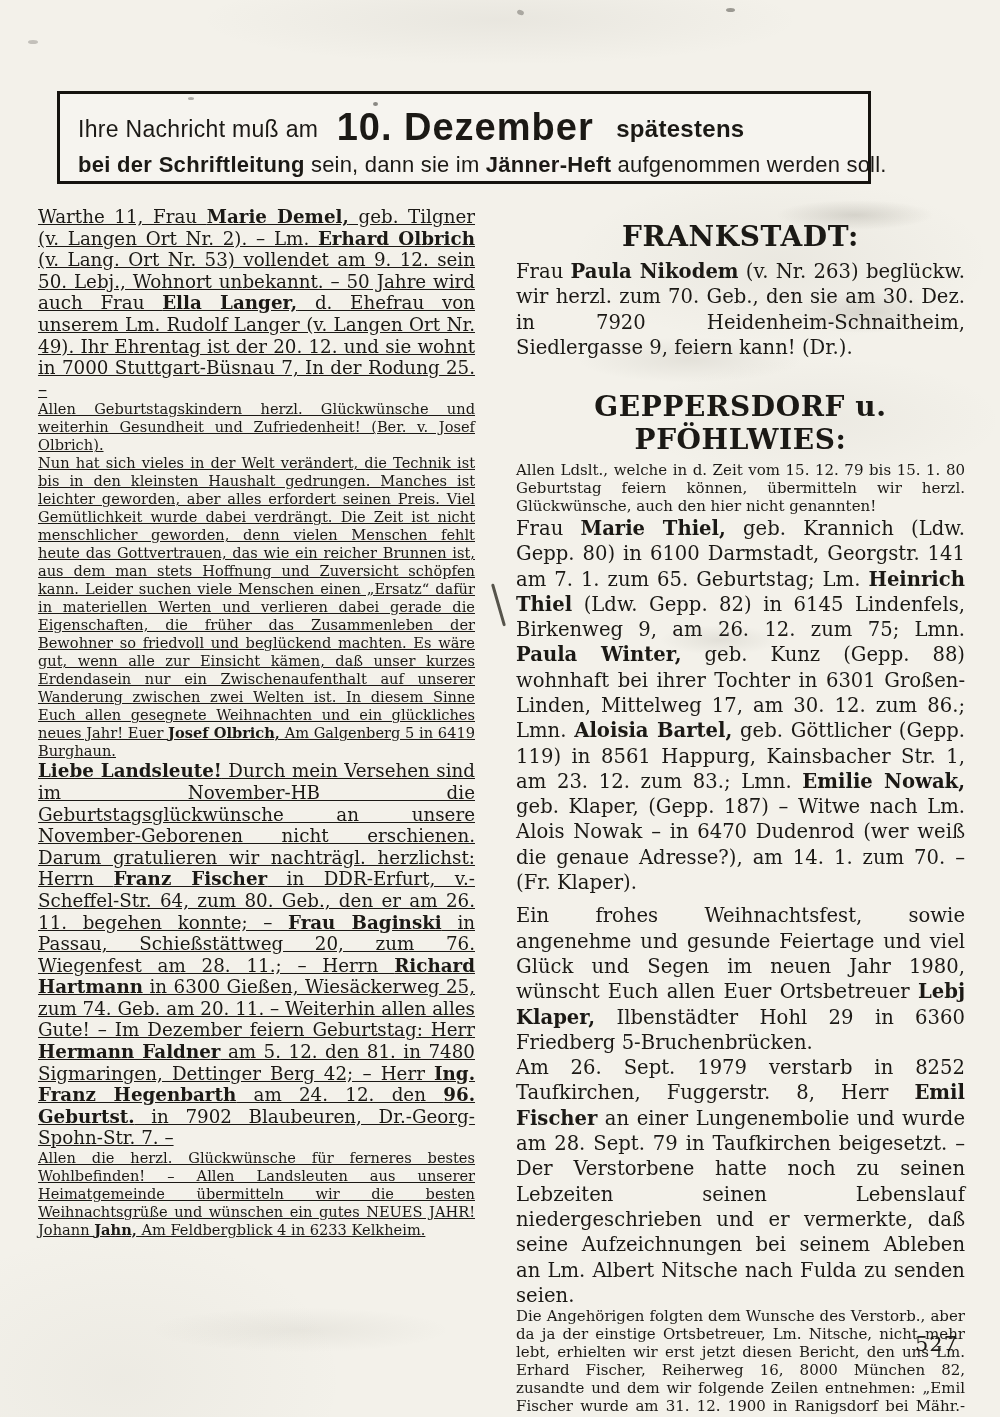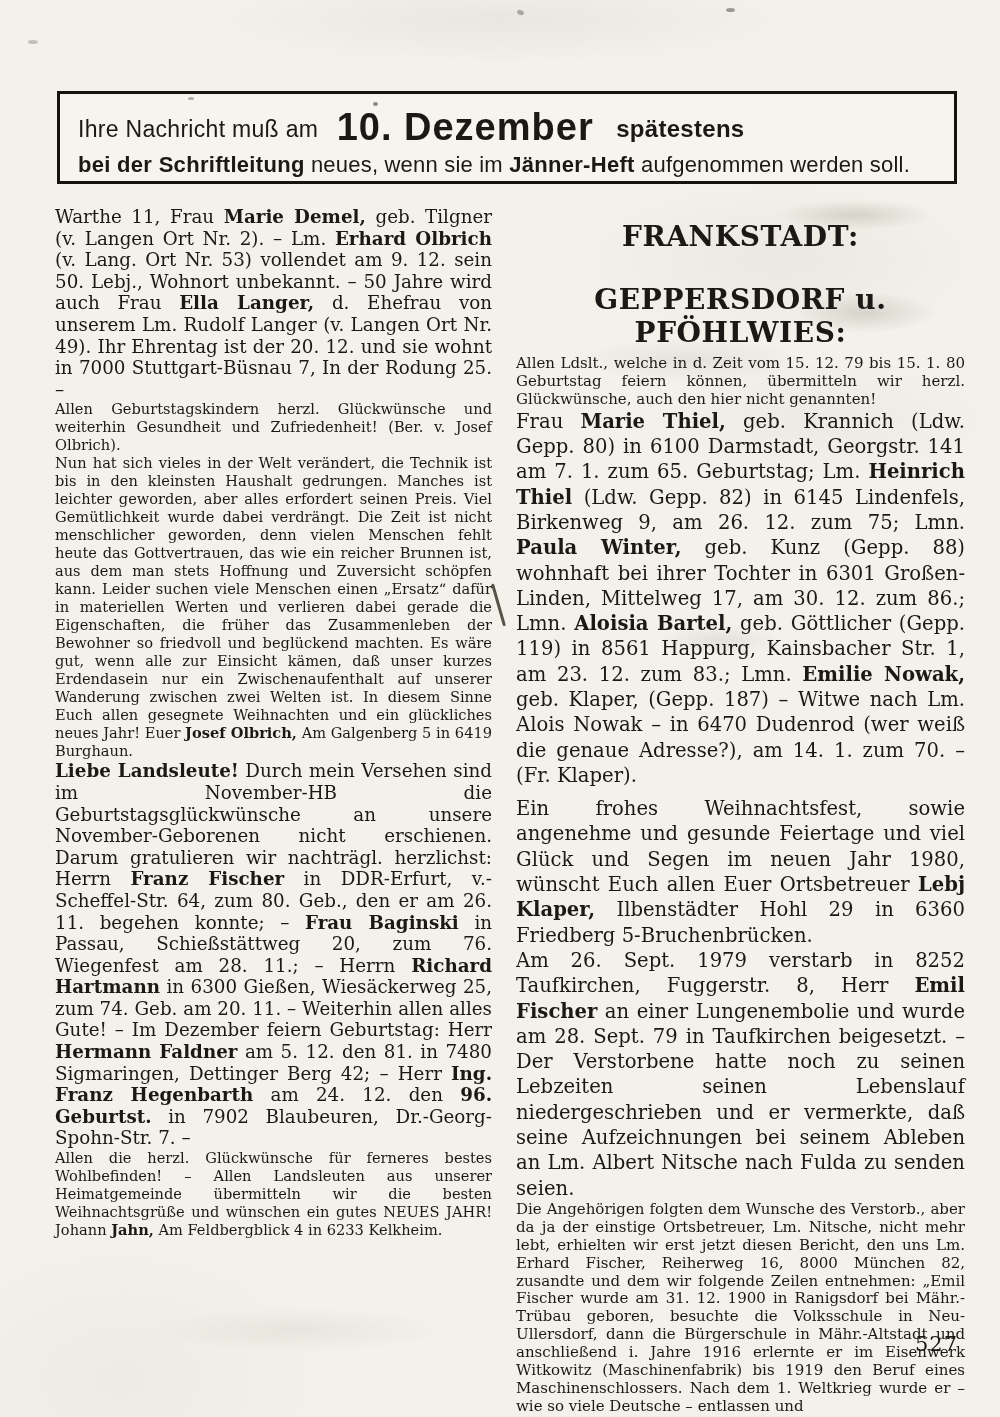--- a/index.html
+++ b/index.html
@@ -9,34 +9,34 @@
       radial-gradient(ellipse 300px 120px at 780px 260px, rgba(120,115,100,0.07), transparent 70%),
       radial-gradient(ellipse 260px 90px at 820px 420px, rgba(120,115,100,0.06), transparent 70%),
       radial-gradient(ellipse 400px 60px at 500px 20px, rgba(110,105,95,0.08), transparent 75%),
       radial-gradient(ellipse 300px 200px at 120px 1380px, rgba(120,115,100,0.05), transparent 75%),
       #f3f1ea;
     color:#1b1915; overflow:hidden;
     font-family:"DejaVu Serif", serif;
   }
   
   .notice-box {
-    position:absolute; left:57px; top:91px; width:900px; height:93px;
+    position:absolute; left:57px; top:91px; width:814px; height:93px;
     border:3px solid #15130f; background:rgba(255,255,255,0.25);
     font-family:"Liberation Sans", sans-serif;
     padding:0 0 0 18px; box-sizing:border-box;
   }
   .notice-line1 { margin-top:12px; white-space:nowrap; }
   .n-prefix { font-size:23px; letter-spacing:0.3px; }
   .n-date   { font-size:38px; font-weight:bold; letter-spacing:1px; margin-left:14px; vertical-align:-3px; }
   .n-suffix { font-size:24px; font-weight:bold; margin-left:18px; letter-spacing:0.3px; }
   .notice-line2 { font-size:22px; margin-top:3px; letter-spacing:0.2px; white-space:nowrap; }
   .notice-line2 b { letter-spacing:0.3px; }
   
   .col { position:absolute; top:206px; text-align:justify; }
-  .col-left  { left:55px;  width:437px; }
+  .col-left  { left:38px;  width:437px;text-decoration:underline; }
   .col-right { left:516px; width:449px; }
   .col p { margin:0; }
   .col-left  p.lg { font-size:18.3px; line-height:21.6px; }
   .col-left  p.sm { font-size:14.6px; line-height:18px; }
   .col-right p.lg { font-size:19.6px; line-height:25.3px; }
   .col-right p.sm { font-size:15px;   line-height:17.9px; }
   .col h2 {
     font-size:28px; font-weight:bold; letter-spacing:0.6px;
     margin:14px; text-align:center;
   }
@@ -84,34 +84,35 @@
   <div class="artifact speck speck5"></div>
   <div class="artifact slash-mark"></div>
 
   <div class="notice-box">
     <div class="notice-line1">
       <span class="n-prefix">Ihre Nachricht muß am</span>
       <span class="n-date">10. Dezember</span>
       <span class="n-suffix">spätestens</span>
     </div>
     <div class="notice-line2">
-      <b>bei der Schriftleitung</b><span> neues, wenn sie im </span><b>Jänner-Heft</b><span> aufgenommen werden soll.</span>
+      <b>bei der Schriftleitung</b><span> sein, dann sie im </span><b>Jänner-Heft</b><span> aufgenommen werden soll.</span>
     </div>
   </div>
 
   <div class="col col-left">
     <p class="lg"><span>Warthe 11, Frau </span><b>Marie Demel,</b><span> geb. Tilgner (v. Langen Ort Nr. 2). – Lm. </span><b>Erhard Olbrich</b><span> (v. Lang. Ort Nr. 53) vollendet am 9. 12. sein 50. Lebj., Wohnort unbekannt. – 50 Jahre wird auch Frau </span><b>Ella Langer,</b><span> d. Ehefrau von unserem Lm. Rudolf Langer (v. Langen Ort Nr. 49). Ihr Ehrentag ist der 20. 12. und sie wohnt in 7000 Stuttgart-Büsnau 7, In der Rodung 25. –</span></p>
     <p class="sm"><span>Allen Geburtstagskindern herzl. Glückwünsche und weiterhin Gesundheit und Zufriedenheit! (Ber. v. Josef Olbrich).</span></p>
     <p class="sm"><span>Nun hat sich vieles in der Welt verändert, die Technik ist bis in den kleinsten Haushalt gedrungen. Manches ist leichter geworden, aber alles erfordert seinen Preis. Viel Gemütlichkeit wurde dabei verdrängt. Die Zeit ist nicht menschlicher geworden, denn vielen Menschen fehlt heute das Gottvertrauen, das wie ein reicher Brunnen ist, aus dem man stets Hoffnung und Zuversicht schöpfen kann. Leider suchen viele Menschen einen „Ersatz“ dafür in materiellen Werten und verlieren dabei gerade die Eigenschaften, die früher das Zusammenleben der Bewohner so friedvoll und beglückend machten. Es wäre gut, wenn alle zur Einsicht kämen, daß unser kurzes Erdendasein nur ein Zwischenaufenthalt auf unserer Wanderung zwischen zwei Welten ist. In diesem Sinne Euch allen gesegnete Weihnachten und ein glückliches neues Jahr! Euer </span><b>Josef Olbrich,</b><span> Am Galgenberg 5 in 6419 Burghaun.</span></p>
     <p class="lg"><b>Liebe Landsleute!</b><span> Durch mein Versehen sind im November-HB die Geburtstagsglückwünsche an unsere November-Geborenen nicht erschienen. Darum gratulieren wir nachträgl. herzlichst: Herrn </span><b>Franz Fischer</b><span> in DDR-Erfurt, v.-Scheffel-Str. 64, zum 80. Geb., den er am 26. 11. begehen konnte; – </span><b>Frau Baginski</b><span> in Passau, Schießstättweg 20, zum 76. Wiegenfest am 28. 11.; – Herrn </span><b>Richard Hartmann</b><span> in 6300 Gießen, Wiesäckerweg 25, zum 74. Geb. am 20. 11. – Weiterhin allen alles Gute! – Im Dezember feiern Geburtstag: Herr </span><b>Hermann Faldner</b><span> am 5. 12. den 81. in 7480 Sigmaringen, Dettinger Berg 42; – Herr </span><b>Ing. Franz Hegenbarth</b><span> am 24. 12. den </span><b>96. Geburtst.</b><span> in 7902 Blaubeuren, Dr.-Georg-Spohn-Str. 7. –</span></p>
     <p class="sm"><span>Allen die herzl. Glückwünsche für ferneres bestes Wohlbefinden! – Allen Landsleuten aus unserer Heimatgemeinde übermitteln wir die besten Weihnachtsgrüße und wünschen ein gutes NEUES JAHR! Johann </span><b>Jahn,</b><span> Am Feldbergblick 4 in 6233 Kelkheim.</span></p>
   </div>
 
   <div class="col col-right">
     <h2 class="mb-sm">FRANKSTADT:</h2>
+    <p class="lg"><span>Frau </span><b>Paula Nikodem</b><span> (v. Nr. 263) beglückw. wir herzl. zum 70. Geb., den sie am 30. Dez. in 7920 Heidenheim-Schnaitheim, Siedlergasse 9, feiern kann! (Dr.).</span></p>
     <h2 class="mt-lg mb-sm">GEPPERSDORF u. PFÖHLWIES:</h2>
     <p class="sm"><span>Allen Ldslt., welche in d. Zeit vom 15. 12. 79 bis 15. 1. 80 Geburtstag feiern können, übermitteln wir herzl. Glückwünsche, auch den hier nicht genannten!</span></p>
     <p class="lg"><span>Frau </span><b>Marie Thiel,</b><span> geb. Krannich (Ldw. Gepp. 80) in 6100 Darmstadt, Georgstr. 141 am 7. 1. zum 65. Geburtstag; Lm. </span><b>Heinrich Thiel</b><span> (Ldw. Gepp. 82) in 6145 Lindenfels, Birkenweg 9, am 26. 12. zum 75; Lmn. </span><b>Paula Winter,</b><span> geb. Kunz (Gepp. 88) wohnhaft bei ihrer Tochter in 6301 Großen-Linden, Mittelweg 17, am 30. 12. zum 86.; Lmn. </span><b>Aloisia Bartel,</b><span> geb. Göttlicher (Gepp. 119) in 8561 Happurg, Kainsbacher Str. 1, am 23. 12. zum 83.; Lmn. </span><b>Emilie Nowak,</b><span> geb. Klaper, (Gepp. 187) – Witwe nach Lm. Alois Nowak – in 6470 Dudenrod (wer weiß die genaue Adresse?), am 14. 1. zum 70. – (Fr. Klaper).</span></p>
     <p class="lg mt-sm"><span>Ein frohes Weihnachtsfest, sowie angenehme und gesunde Feiertage und viel Glück und Segen im neuen Jahr 1980, wünscht Euch allen Euer Ortsbetreuer </span><b>Lebj Klaper,</b><span> Ilbenstädter Hohl 29 in 6360 Friedberg 5-Bruchenbrücken.</span></p>
     <p class="lg"><span>Am 26. Sept. 1979 verstarb in 8252 Taufkirchen, Fuggerstr. 8, Herr </span><b>Emil Fischer</b><span> an einer Lungenembolie und wurde am 28. Sept. 79 in Taufkirchen beigesetzt. – Der Verstorbene hatte noch zu seinen Lebzeiten seinen Lebenslauf niedergeschrieben und er vermerkte, daß seine Aufzeichnungen bei seinem Ableben an Lm. Albert Nitsche nach Fulda zu senden seien.</span></p>
     <p class="sm"><span>Die Angehörigen folgten dem Wunsche des Verstorb., aber da ja der einstige Ortsbetreuer, Lm. Nitsche, nicht mehr lebt, erhielten wir erst jetzt diesen Bericht, den uns Lm. Erhard Fischer, Reiherweg 16, 8000 München 82, zusandte und dem wir folgende Zeilen entnehmen: „Emil Fischer wurde am 31. 12. 1900 in Ranigsdorf bei Mähr.-Trübau geboren, besuchte die Volksschule in Neu-Ullersdorf, dann die Bürgerschule in Mähr.-Altstadt und anschließend i. Jahre 1916 erlernte er im Eisenwerk Witkowitz (Maschinenfabrik) bis 1919 den Beruf eines Maschinenschlossers. Nach dem 1. Weltkrieg wurde er – wie so viele Deutsche – entlassen und</span></p>
   </div>
 
   <div class="page-number">527</div>
 </div>

